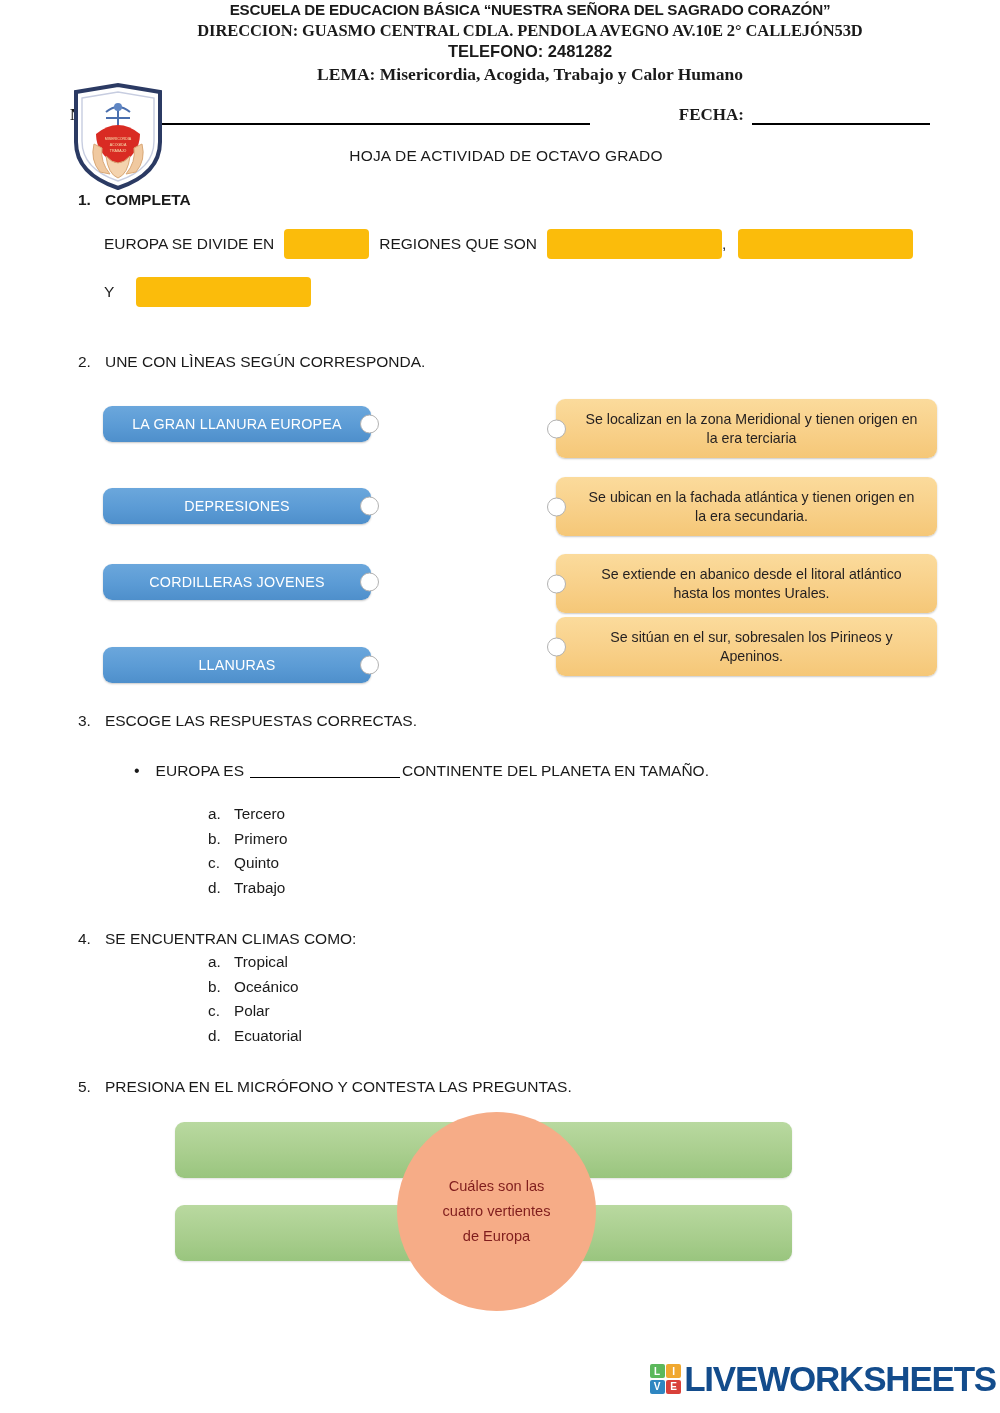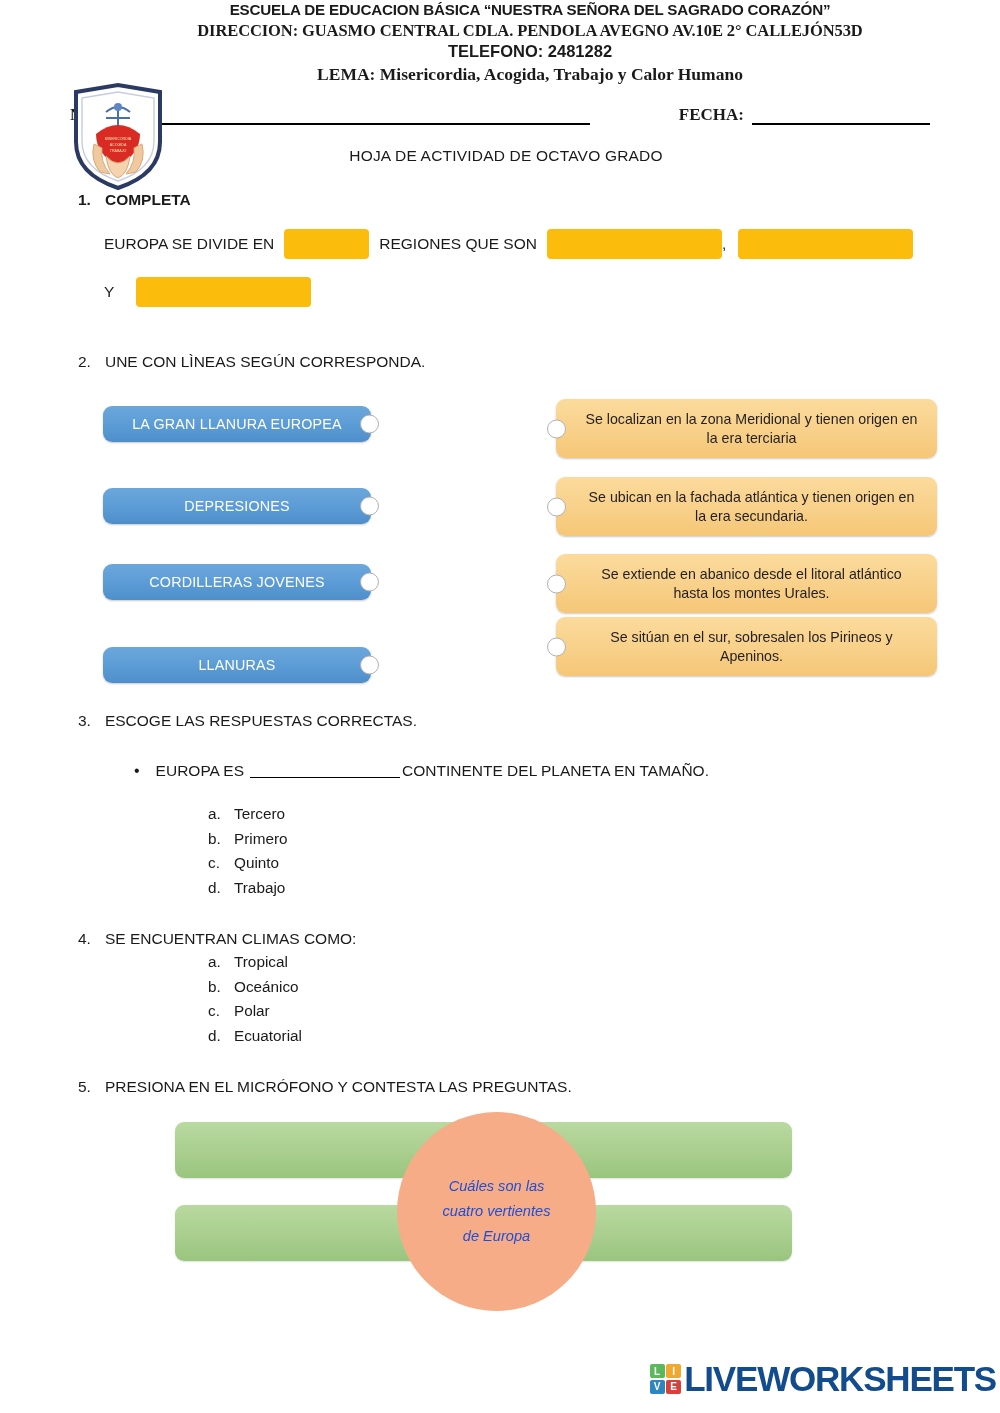--- a/index.html
+++ b/index.html
@@ -151,21 +151,21 @@
     background:linear-gradient(180deg,#B9D9A0 0%,#A9CE8E 55%,#99C57E 100%);
     box-shadow:0 1px 2px rgba(0,0,0,0.12);
   }
   .gb1 { top:10px; }
   .gb2 { top:93px; }
   .mic-circle {
     position:absolute; left:327px; top:0px;
     width:199px; height:199px; border-radius:50%;
     background:#F6AC87;
     display:flex; flex-direction:column; align-items:center; justify-content:center;
-    text-align:center; color:#1d4ed8; font-size:14.6px; line-height:25px;font-style:italic;
+    text-align:center; color:#7f1d1d; font-size:14.6px; line-height:25px;
   }
 
   
   .lws {
     position:absolute; right:4px; bottom:14px;
     display:flex; align-items:center;
   }
   .lws-grid {
     display:grid; grid-template-columns:15px 15px; grid-template-rows:14px 14px;
     gap:1.5px; margin-right:3px;

